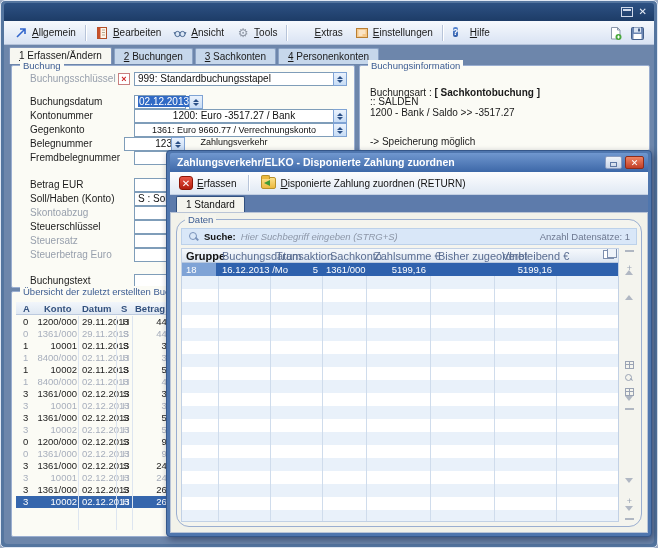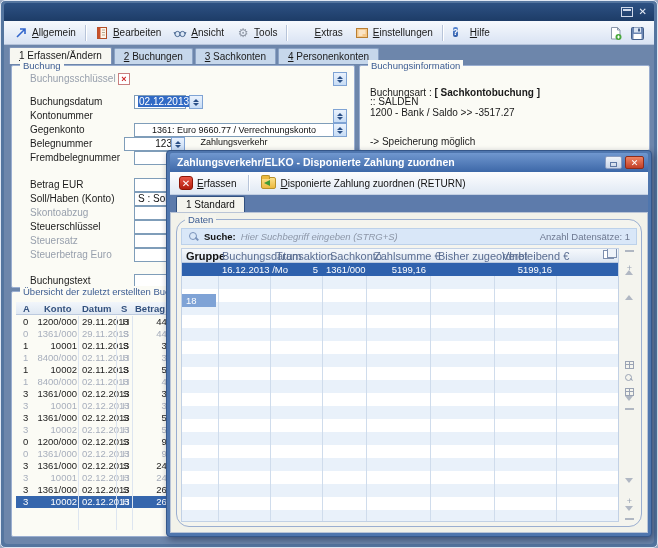--- a/index.html
+++ b/index.html
@@ -154,21 +154,21 @@
   .g-head span { position:absolute; top:1px; }
   .g-head .h-gruppe { font-weight:bold; color:#111; }
   .colicon { position:absolute; right:4px; top:2px; width:11px; height:9px; border:1px solid #7d8fae; background:#fff; }
   .colicon::before { content:""; position:absolute; left:3px; top:-3px; width:8px; height:8px; border:1px solid #7d8fae; background:#eef3fa; }
   .g-rows { position:absolute; left:0; right:0; top:14px; bottom:0;
     background:repeating-linear-gradient(to bottom,#ffffff 0 13px,#e9f1fa 13px 26px); }
   .g-vline { position:absolute; top:0; bottom:0; width:1px; background:#cfdcec; }
   .g-row { position:absolute; left:0; right:0; height:13px; font-size:9.5px; line-height:13px; }
   .g-row.sel { background:#2e61ad; color:#fff; }
   .g-row span { position:absolute; top:0; }
-  .gc-gruppe { left:0; width:34px; padding-left:4px;margin-top:31px; }
+  .gc-gruppe { left:0; width:34px; padding-left:4px; }
   .g-row.sel .gc-gruppe { background:#7fa3d6; }
   .gc-datum { left:40px; }
   .gc-trans { left:92px; width:44px; text-align:right; }
   .gc-sach { left:144px; width:36px; text-align:right; }
   .gc-zahl { left:188px; width:56px; text-align:right; }
   .gc-bisher { left:252px; width:56px; text-align:right; }
   .gc-verbl { left:316px; width:54px; text-align:right; }
   .nav-strip { position:absolute; right:3px; top:28px; width:17px; bottom:4px; display:flex; flex-direction:column; align-items:center; padding:2px 0; }
   .nav-strip .grp { display:flex; flex-direction:column; align-items:center; gap:5px; }
   .nav-strip .mid { margin:auto 0; }
@@ -284,37 +284,39 @@
         <div class="tab">3 Sachkonten</div>
         <div class="tab">4 Personenkonten</div>
       </div>
 
       <div class="panel" style="left:7px; top:20px; width:344px; height:223px;">
         <span class="legend">Buchung</span>
 
         <div class="frow" style="top:6px; left:0; right:0;">
           <span class="flabel muted">Buchungsschlüssel</span>
           <span class="clearx" style="left:106px;">×</span>
+          <span class="fbox" style="left:122px; width:200px;">999: Standardbuchungsstapel</span>
           <span class="ddbtn" style="left:321px;">
               <i class="up"></i>
               <i class="dn"></i>
             </span>
         </div>
 
         <div class="frow" style="top:29px; left:0; right:0;">
           <span class="flabel">Buchungsdatum</span>
           <span class="fbox" style="left:122px; width:52px;"><span class="sel-text">02.12.2013</span></span>
           <span class="ddbtn" style="left:177px;">
               <i class="up"></i>
               <i class="dn"></i>
             </span>
         </div>
 
         <div class="frow" style="top:43px; left:0; right:0;">
           <span class="flabel">Kontonummer</span>
+          <span class="fbox center" style="left:122px; width:200px;">1200: Euro -3517.27 / Bank</span>
           <span class="ddbtn" style="left:321px;">
               <i class="up"></i>
               <i class="dn"></i>
             </span>
         </div>
 
         <div class="frow" style="top:57px; left:0; right:0;">
           <span class="flabel">Gegenkonto</span>
           <span class="fbox center" style="left:122px; width:200px; font-size:9px;">1361: Euro 9660.77 / Verrechnungskonto Zahlungsverkehr</span>
           <span class="ddbtn" style="left:321px;">

